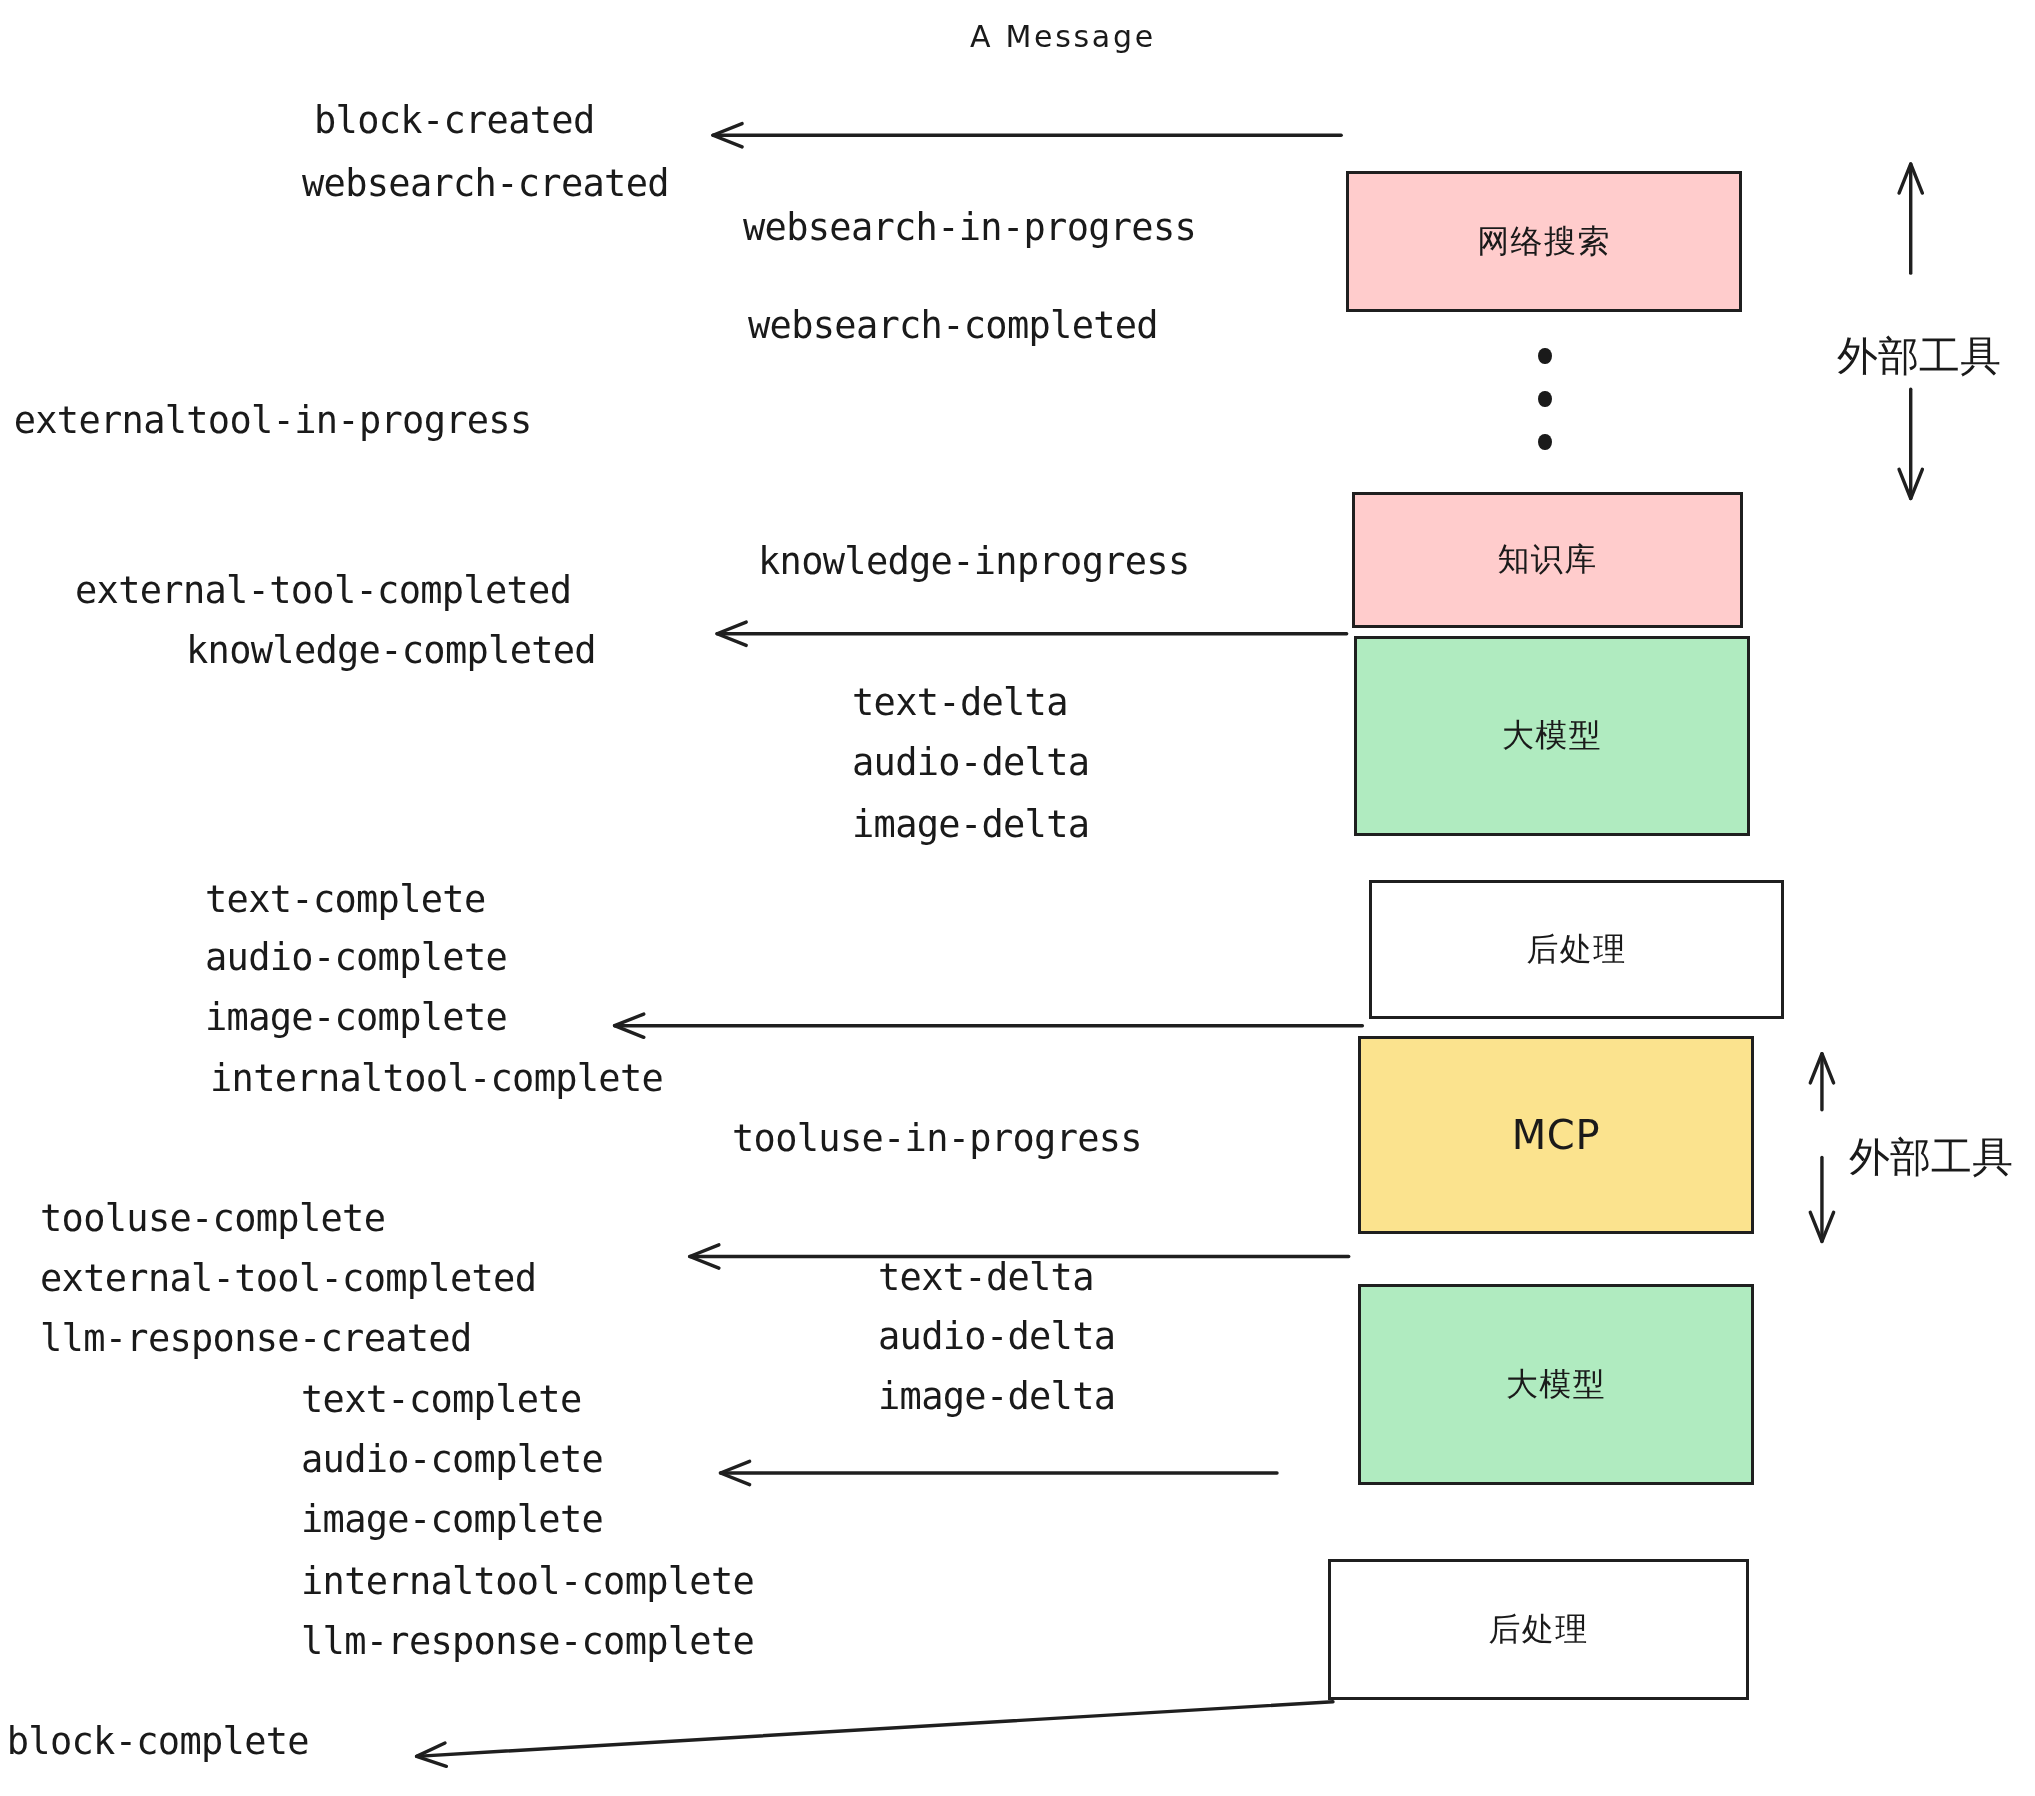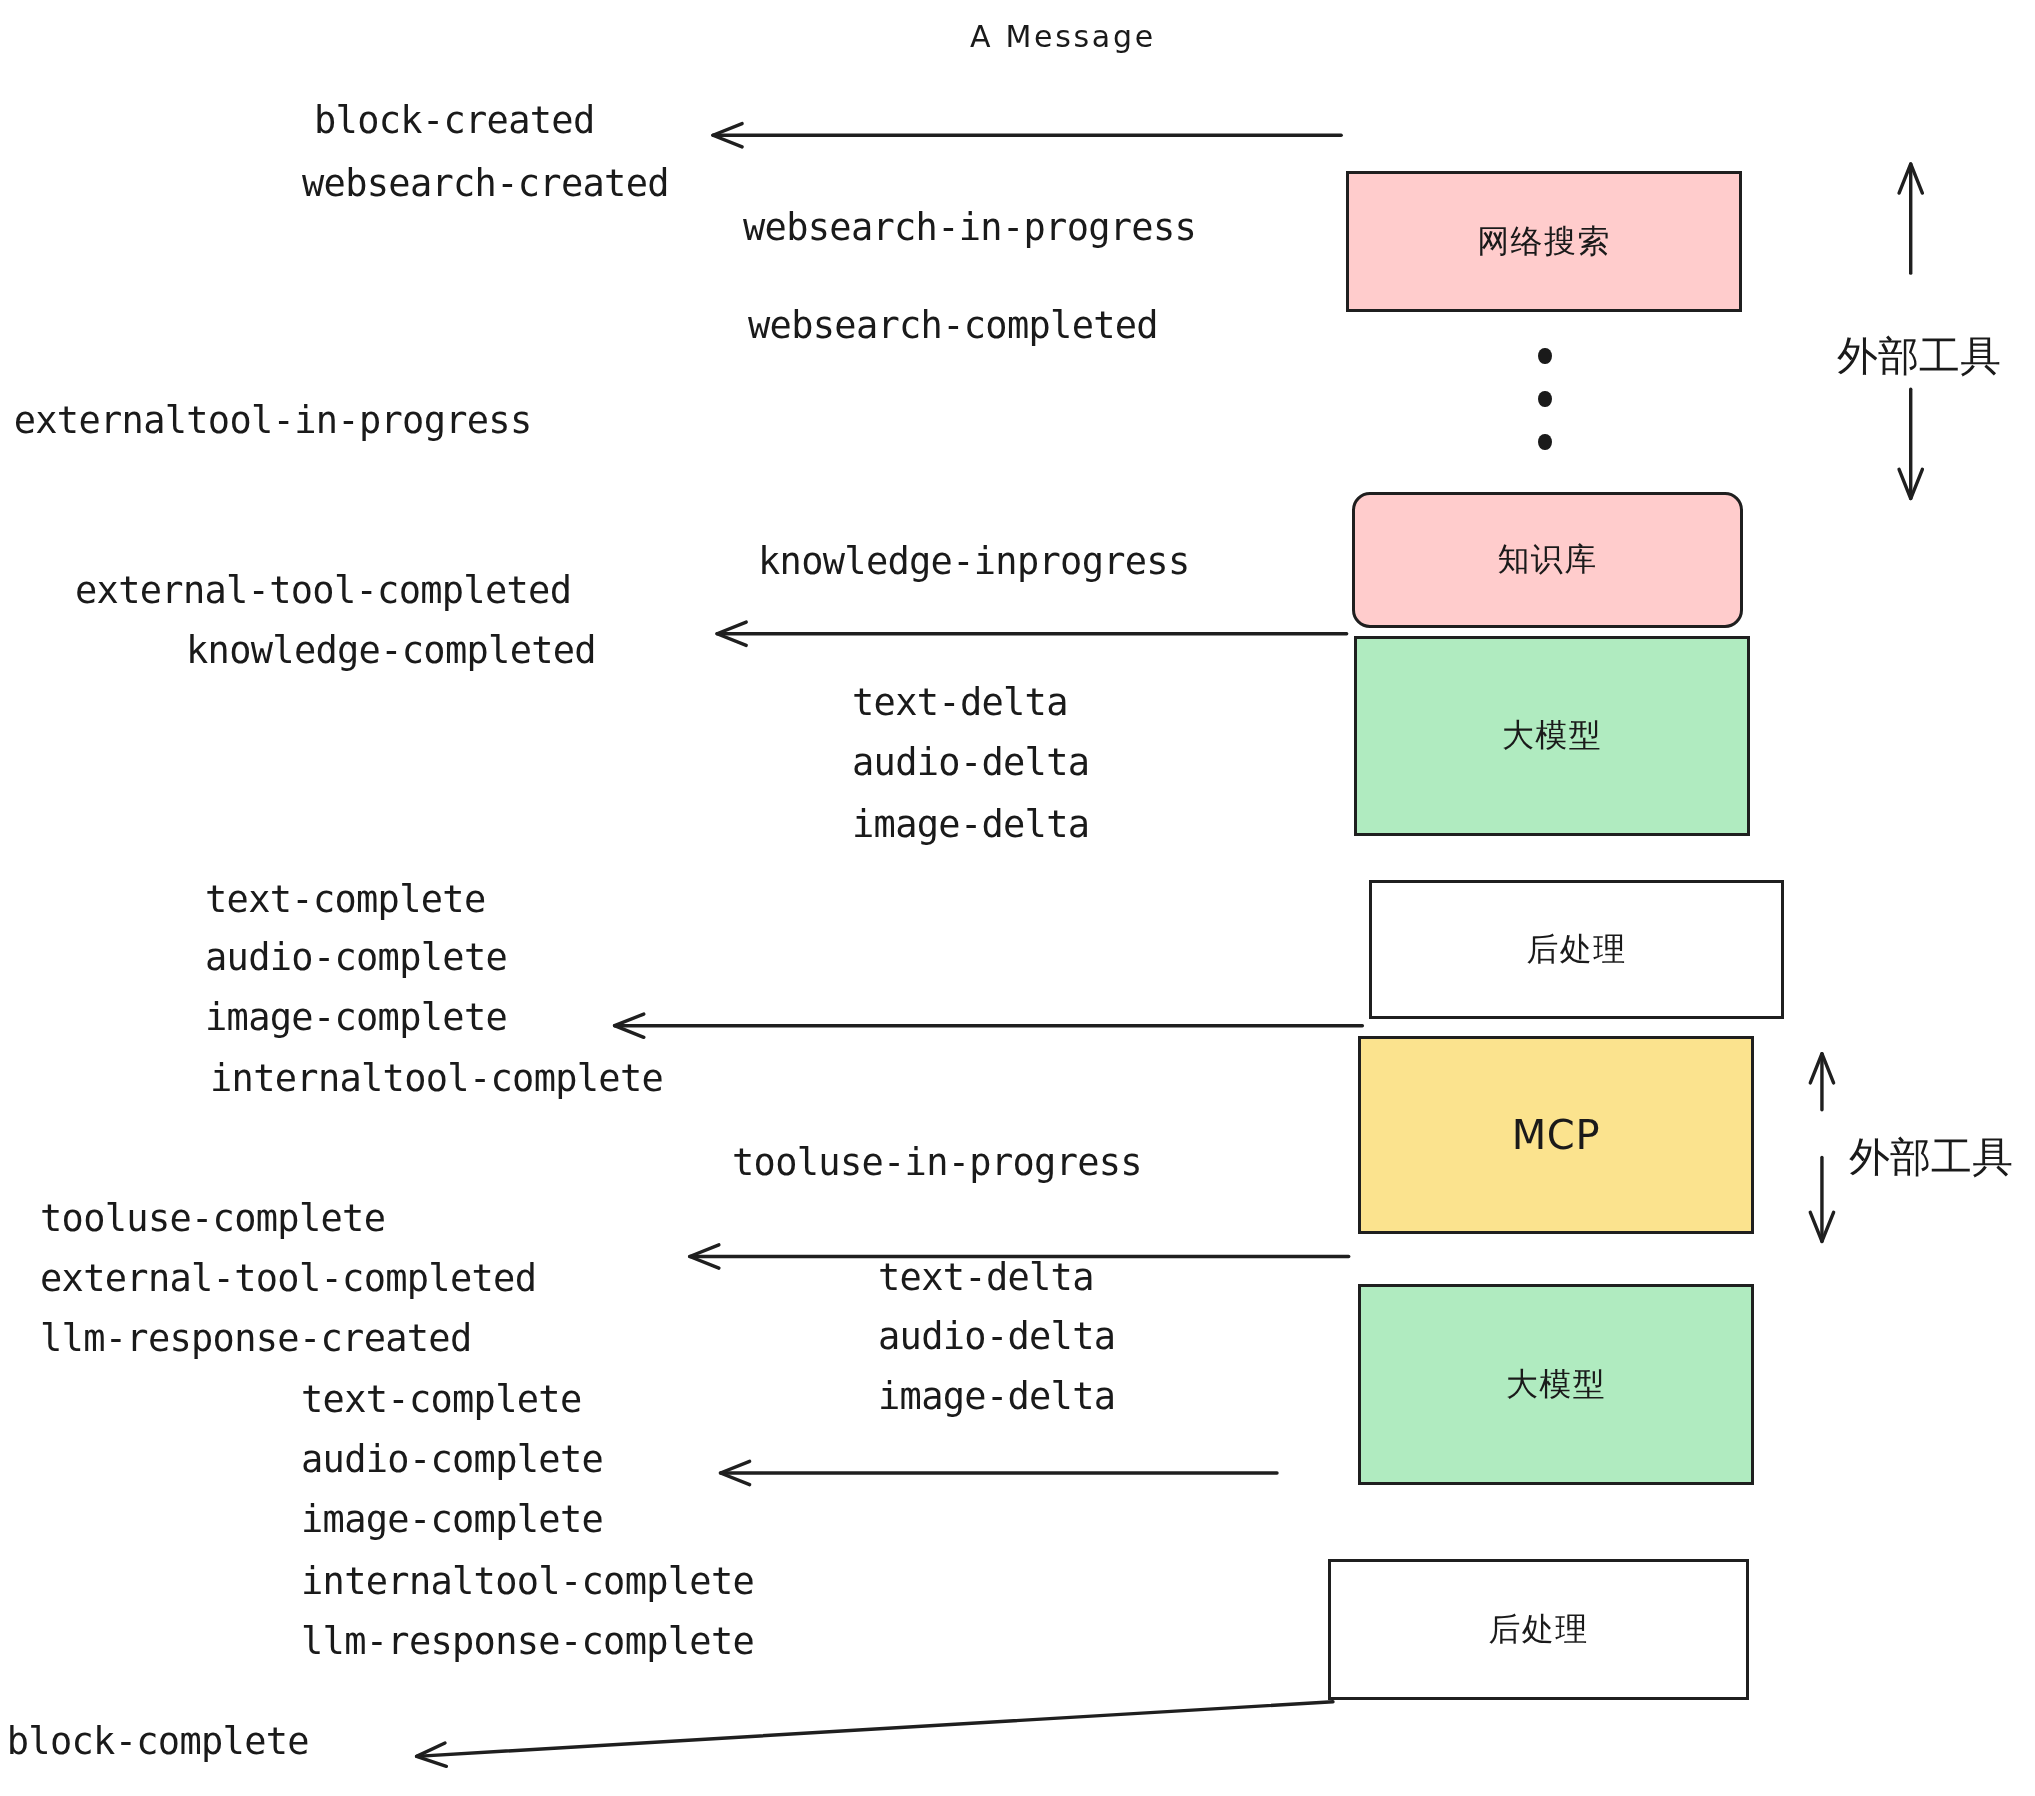--- a/index.html
+++ b/index.html
@@ -130,21 +130,21 @@
       <g>
         <line x1="2668" y1="1695" x2="2668" y2="1818" stroke="#1F1F1F" stroke-width="5" stroke-linecap="round"></line>
         <path d="M 2650.937658407003 1775.2814267634806 L 2668 1818 L 2685.062341592997 1775.2814267634806" fill="none" stroke="#1F1F1F" stroke-width="5" stroke-linecap="round" stroke-linejoin="round"></path>
       </g>
     </svg>
 
   <div id="nodes-layer">
       <div class="node" style="left: 1346px; top: 171px; width: 396px; height: 141px; background: rgb(255, 204, 204);">
         <span class="node-label">网络搜索</span>
       </div>
-      <div class="node" style="left: 1352px; top: 492px; width: 391px; height: 136px; background: rgb(255, 204, 204); border-radius: 18px;">
+      <div class="node" style="left: 1352px; top: 492px; width: 391px; height: 136px; background: rgb(255, 204, 204);">
         <span class="node-label">知识库</span>
       </div>
       <div class="node" style="left: 1354px; top: 636px; width: 396px; height: 200px; background: rgb(176, 235, 192);">
         <span class="node-label">大模型</span>
       </div>
       <div class="node" style="left: 1369px; top: 880px; width: 415px; height: 139px; background: rgb(255, 255, 255);">
         <span class="node-label">后处理</span>
       </div>
       <div class="node" style="left: 1358px; top: 1036px; width: 396px; height: 198px; background: rgb(251, 227, 142);">
         <span class="node-label latin">MCP</span>
@@ -166,21 +166,21 @@
       <div class="evt" style="left: 758px; top: 543px;">knowledge-inprogress</div>
       <div class="evt" style="left: 75px; top: 572px;">external-tool-completed</div>
       <div class="evt" style="left: 186px; top: 632px;">knowledge-completed</div>
       <div class="evt" style="left: 852px; top: 684px;">text-delta</div>
       <div class="evt" style="left: 852px; top: 744px;">audio-delta</div>
       <div class="evt" style="left: 852px; top: 806px;">image-delta</div>
       <div class="evt" style="left: 205px; top: 881px;">text-complete</div>
       <div class="evt" style="left: 205px; top: 939px;">audio-complete</div>
       <div class="evt" style="left: 205px; top: 999px;">image-complete</div>
       <div class="evt" style="left: 210px; top: 1060px;">internaltool-complete</div>
-      <div class="evt" style="left: 732px; top: 1144px;">tooluse-in-progress</div>
+      <div class="evt" style="left: 732px; top: 1120px;">tooluse-in-progress</div>
       <div class="evt" style="left: 40px; top: 1200px;">tooluse-complete</div>
       <div class="evt" style="left: 40px; top: 1260px;">external-tool-completed</div>
       <div class="evt" style="left: 878px; top: 1259px;">text-delta</div>
       <div class="evt" style="left: 40px; top: 1320px; text-align: right;">llm-response-created</div>
       <div class="evt" style="left: 878px; top: 1318px;">audio-delta</div>
       <div class="evt" style="left: 878px; top: 1378px;">image-delta</div>
       <div class="evt" style="left: 301px; top: 1381px;">text-complete</div>
       <div class="evt" style="left: 301px; top: 1441px;">audio-complete</div>
       <div class="evt" style="left: 301px; top: 1501px;">image-complete</div>
       <div class="evt" style="left: 301px; top: 1563px;">internaltool-complete</div>

